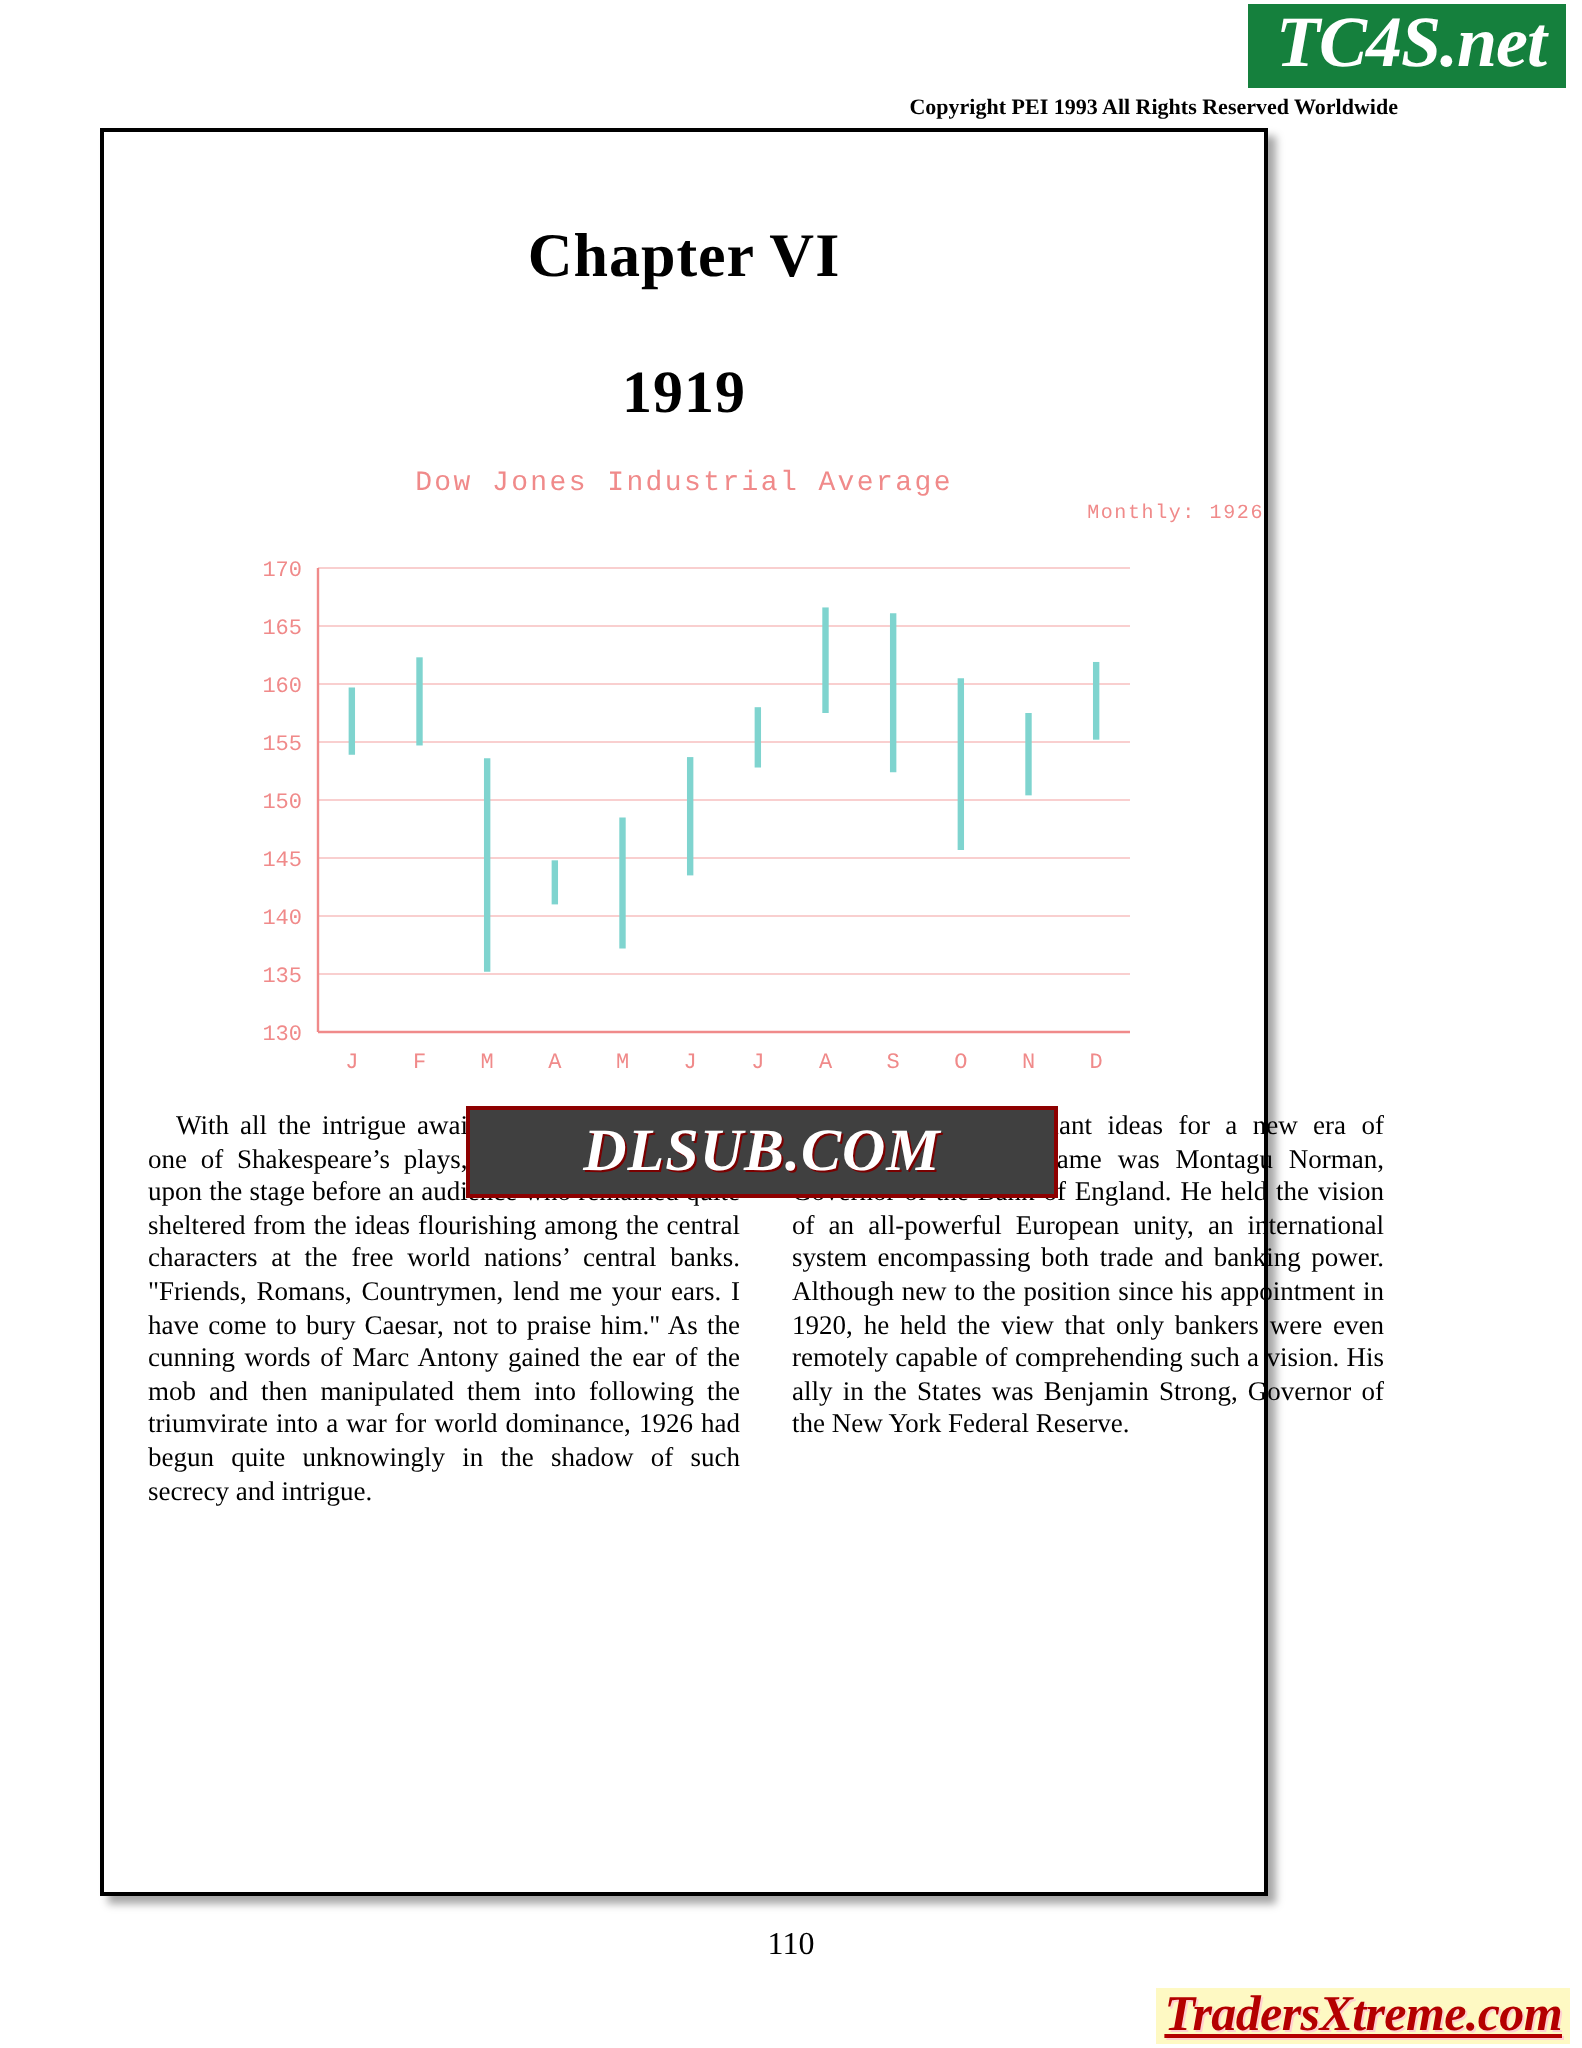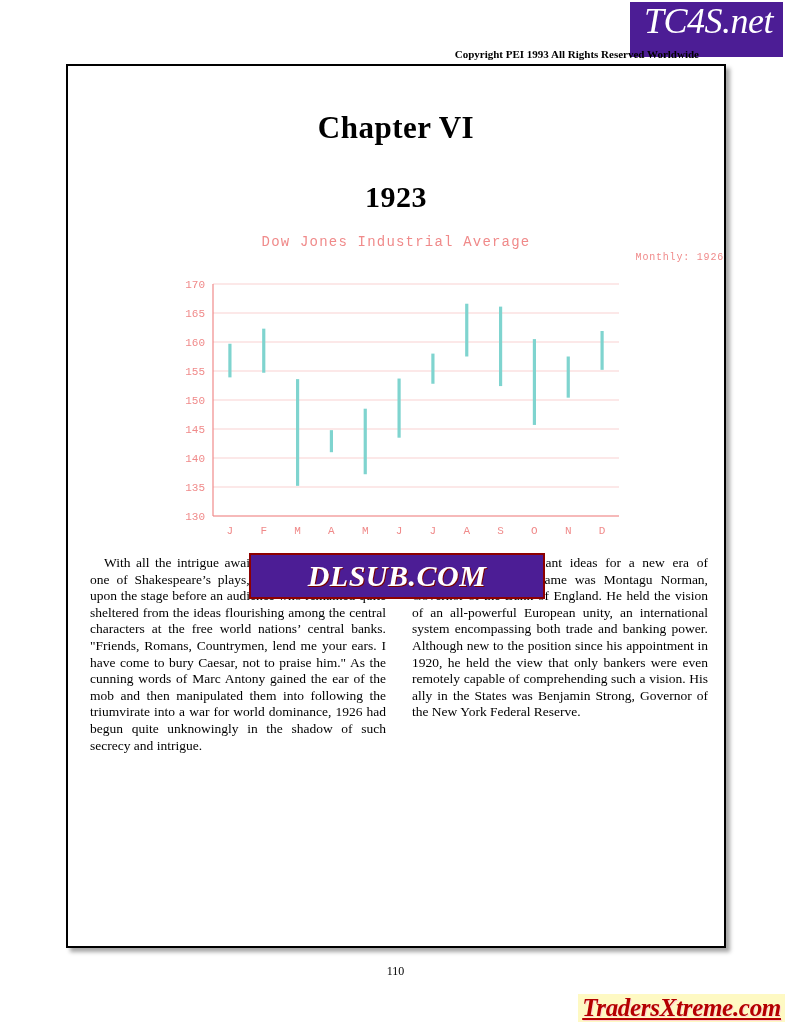--- a/index.html
+++ b/index.html
@@ -14,46 +14,46 @@
     font-family: "Liberation Serif", serif;
     overflow: hidden;
   }
 
   
   .top-logo {
     position: absolute;
     top: 2px;
     right: 8px;
     font-family: "Liberation Serif", serif;
-    font-weight: normal;
+    font-weight: bold;
     font-style: italic;
     font-size: 36px;
     color: #ffffff;
-    background: #4c1d95;
-    padding: 1px 10px 16px 14px;
+    background: #15803d;
+    padding: 1px 10px 3px 14px;
     letter-spacing: -0.5px;
     line-height: 1.05;
   }
   .copyright {
     position: absolute;
     top: 48px;
     right: 92px;
     font-family: "Liberation Serif", serif;
     font-weight: bold;
     font-size: 11px;
     color: #000000;
     white-space: nowrap;
   }
 
   
   .page-frame {
     position: absolute;
-    left: 66px;
+    left: 50px;
     top: 64px;
-    width: 660px;
+    width: 584px;
     height: 884px;
     border: 2px solid #000000;
     box-shadow: 4px 4px 4px rgba(0,0,0,0.35);
     background: #ffffff;
     box-sizing: border-box;
   }
 
   .chapter-title {
     text-align: center;
     font-family: "Liberation Serif", serif;
@@ -104,21 +104,21 @@
     margin: 0 auto;
   }
 
   
   .watermark {
     position: absolute;
     left: 181px;
     top: 487px;
     width: 292px;
     height: 42px;
-    background: #4c1d95;
+    background: #404040;
     border: 2px solid #8d0000;
     display: flex;
     align-items: center;
     justify-content: center;
     font-family: "Liberation Serif", serif;
     font-weight: bold;
     font-style: italic;
     font-size: 30px;
     color: #ffffff;
     letter-spacing: 0.5px;
@@ -153,21 +153,21 @@
   }
 
   
   .page-number {
     position: absolute;
     top: 964px;
     left: 0;
     width: 791px;
     text-align: center;
     font-family: "Liberation Serif", serif;
-    font-size: 12px;
+    font-size: 16px;
     color: #000000;
   }
   .bottom-logo {
     position: absolute;
     bottom: 2px;
     right: 6px;
     font-family: "Liberation Serif", serif;
     font-weight: bold;
     font-style: italic;
     font-size: 25px;
@@ -181,21 +181,21 @@
 </style>
 </head>
 <body>
 
 <div class="top-logo">TC4S.net</div>
 <div class="copyright">Copyright PEI 1993 All Rights Reserved Worldwide</div>
 
 <div class="page-frame">
 
   <div class="chapter-title">Chapter VI</div>
-  <div class="chapter-year">1923</div>
+  <div class="chapter-year">1919</div>
 
   <div class="chart-block">
     <div class="chart-title">Dow Jones Industrial Average</div>
     <div class="chart-subtitle">Monthly: 1926</div>
     <div class="chart-area">
       <svg class="chart-svg" id="chart-svg" width="470" height="270" viewBox="0 0 470 270">
           <line x1="52" y1="240" x2="458" y2="240" stroke="#f08a8a" stroke-width="0.7" opacity="0.55"></line>
           <text x="44" y="244" text-anchor="end" font-family="&quot;Liberation Mono&quot;, monospace" font-size="11" fill="#f08a8a">130</text>
           <line x1="52" y1="211" x2="458" y2="211" stroke="#f08a8a" stroke-width="0.7" opacity="0.55"></line>
           <text x="44" y="215" text-anchor="end" font-family="&quot;Liberation Mono&quot;, monospace" font-size="11" fill="#f08a8a">135</text>

